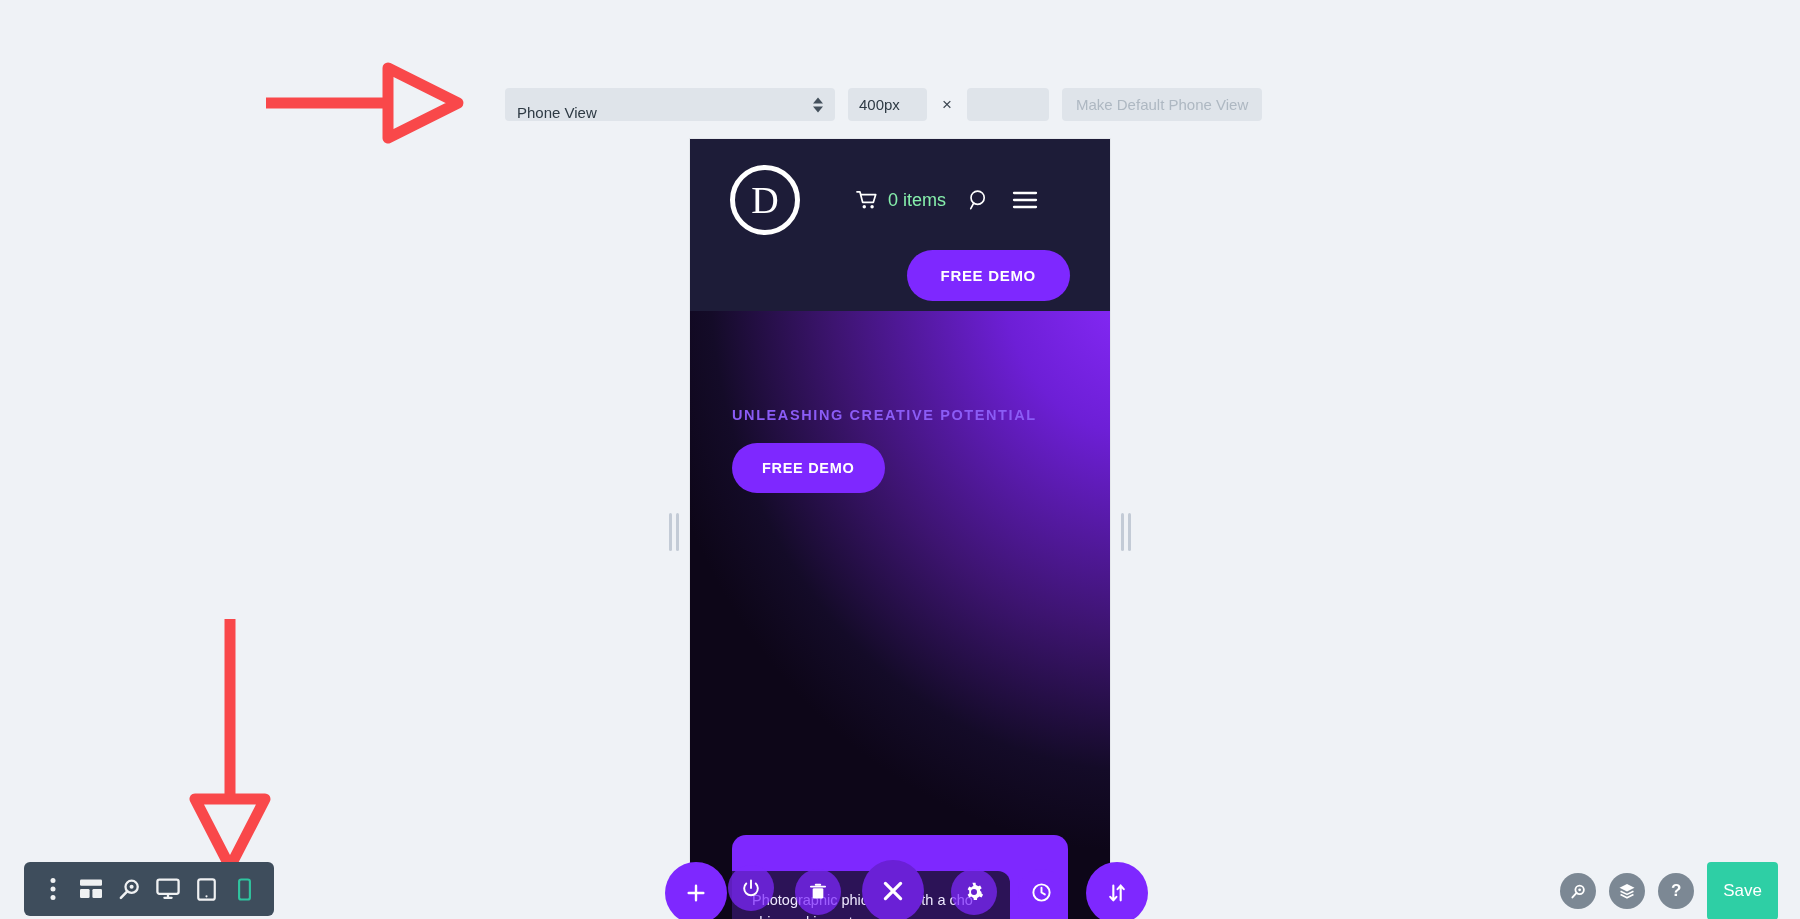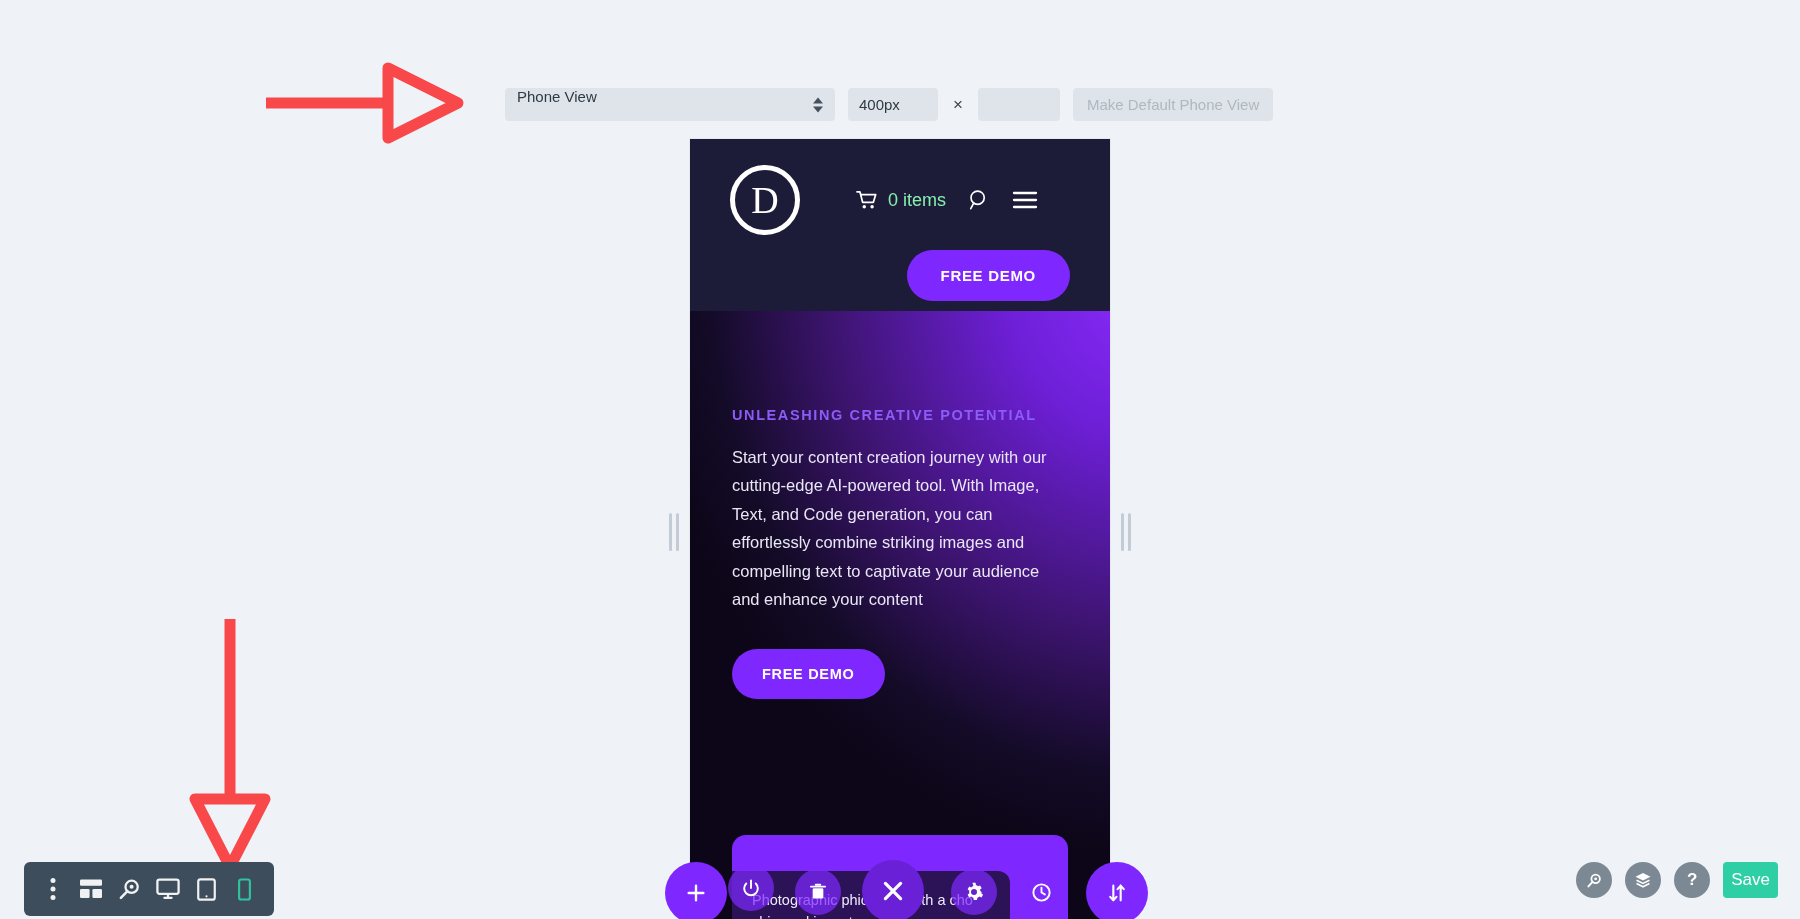--- a/index.html
+++ b/index.html
@@ -13,40 +13,40 @@
 
   
   .topbar {
     position: absolute; top: 88px; left: 505px;
     display: flex; align-items: center; gap: 13px;
     height: 33px;
   }
   .vp-select {
     width: 330px; height: 33px;
     background: #dfe4ea; border: none; border-radius: 4px;
-    display: flex; align-items: flex-start;
+    display: flex; align-items: flex-end;
     padding: 0 12px; position: relative;
     font-size: 15px; color: #2e3a44;
   }
   .vp-select .spin {
     position: absolute; right: 12px; top: 50%;
     transform: translateY(-50%);
     display: flex; flex-direction: column; gap: 3px;
     line-height: 0;
   }
   .vp-select .spin i {
     display: block; width: 0; height: 0;
     border-left: 5px solid transparent;
     border-right: 5px solid transparent;
   }
   .vp-select .spin i.up { border-bottom: 6px solid #44505c; }
   .vp-select .spin i.dn { border-top: 6px solid #44505c; }
 
   .num-field {
-    width: 90px; height: 33px;
+    width: 79px; height: 33px;
     background: #dfe4ea; border: none; border-radius: 4px;
     padding: 0 11px; font-size: 15px; color: #2e3a44;
     font-family: "Liberation Sans", sans-serif;
   }
   .num-field.empty { width: 82px; }
   .times { font-size: 17px; color: #3d4852; padding: 0 2px; }
 
   .make-default {
     height: 33px; min-width: 195px;
     background: #dfe4ea; border: none; border-radius: 4px;
@@ -191,21 +191,21 @@
     display: flex; align-items: center; gap: 13px;
   }
   .round-btn {
     width: 36px; height: 36px; border-radius: 50%;
     background: #7c8894; color: #fff;
     display: flex; align-items: center; justify-content: center;
     cursor: pointer; font-size: 17px; font-weight: bold;
   }
   .save-btn {
     background: #2ecfa5; color: #fff; border: none;
-    border-radius: 4px; padding: 0 8px; height: 36px;
+    border-radius: 4px; padding: 0 16px; height: 58px;
     font-size: 17px; cursor: pointer;
     font-family: "Liberation Sans", sans-serif;
   }
   svg { display: block; }
 </style>
 </head>
 <body>
 
 <div id="root">
 
@@ -261,21 +261,20 @@
           <svg width="26" height="20" viewBox="0 0 26 20">
             <path d="M2 3 H24 M2 10 H24 M2 17 H24" stroke="#fff" stroke-width="2.3" stroke-linecap="round"></path>
           </svg>
         </div>
       </div>
       <button class="hdr-cta">FREE DEMO</button>
     </div>
 
     <div class="hero">
       <div class="eyebrow">UNLEASHING CREATIVE POTENTIAL</div>
-      <p>Start your content creation journey with our cutting-edge AI-powered tool. With Image, Text, and Code generation, you can effortlessly combine striking images and compelling text to captivate your audience and enhance your content</p>
       <button class="hero-cta">FREE DEMO</button>
 
       <div class="promo-card">
 
         <div class="promo-inner">Photographic  phic cone with a cho chip cookie on top</div>
       </div>
     </div>
   </div>
 
   <div class="drag-handle" id="handle-left">

